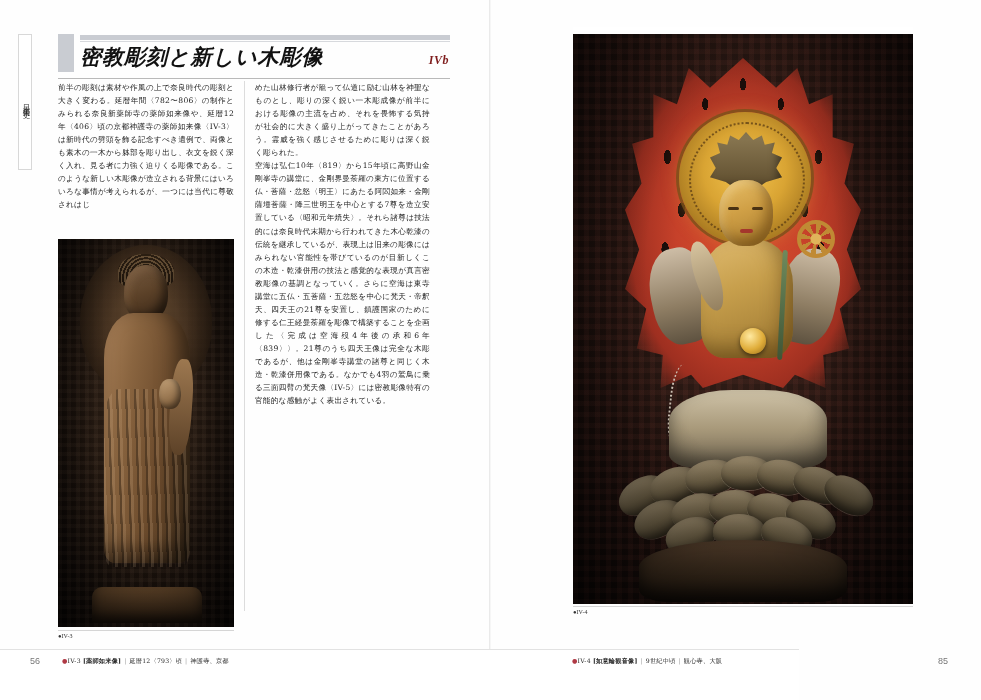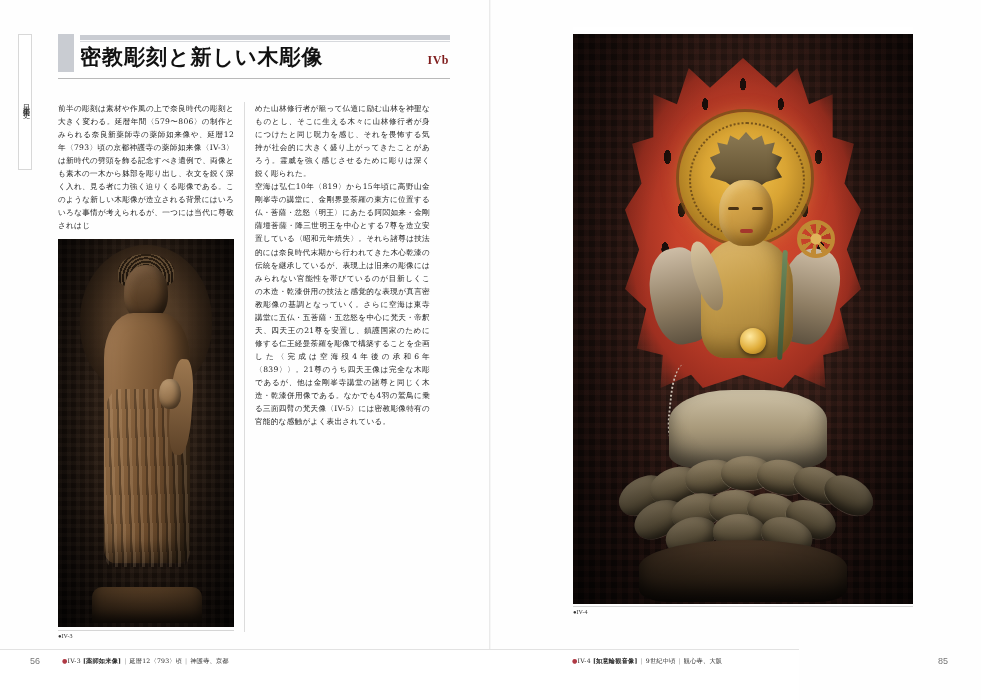--- a/index.html
+++ b/index.html
@@ -72,21 +72,22 @@
     position: absolute;
     left: 58px; top: 34px;
     width: 392px; height: 585px;
   }
 
   
   .headline-wrap {
     position: relative;
     height: 44px;
     border-bottom: 1px solid #b9b9b9;
-    margin-bottom: 23px;
+    margin-bottom: 2px;
+    font-style: italic;
   }
   .headline-rules {
     position: absolute;
     left: 22px; right: 0; top: 1px;
     height: 5px;
     background: #c9ccd2;
   }
   .headline-rules2 {
     position: absolute;
     left: 22px; right: 0; top: 7px;
@@ -489,24 +490,24 @@
       <div class="headline-wrap">
         <div class="headline-rules"></div>
         <div class="headline-rules2"></div>
         <div class="headline-swatch"></div>
         <div class="headline-title">密教彫刻と新しい木彫像</div>
         <div class="headline-chapter">IVb</div>
       </div>
 
       <div class="cols">
         <div class="col col-a">
-          <div class="jtext">前半の彫刻は素材や作風の上で奈良時代の彫刻と大きく変わる。延暦年間〈579〜806〉の制作とみられる奈良新薬師寺の薬師如来像や、延暦12年〈793〉頃の京都神護寺の薬師如来像〈IV-3〉は新時代の劈頭を飾る記念すべき遺例で、両像とも素木の一木から躰部を彫り出し、衣文を鋭く深く入れ、見る者に力強く迫りくる彫像である。このような新しい木彫像が造立される背景にはいろいろな事情が考えられるが、一つには当代に尊敬されはじ</div>
+          <div class="jtext">前半の彫刻は素材や作風の上で奈良時代の彫刻と大きく変わる。延暦年間〈782〜806〉の制作とみられる奈良新薬師寺の薬師如来像や、延暦12年〈406〉頃の京都神護寺の薬師如来像〈IV-3〉は新時代の劈頭を飾る記念すべき遺例で、両像とも素木の一木から躰部を彫り出し、衣文を鋭く深く入れ、見る者に力強く迫りくる彫像である。このような新しい木彫像が造立される背景にはいろいろな事情が考えられるが、一つには当代に尊敬されはじ</div>
         </div>
         <div class="col col-b">
-          <div class="jtext">めた山林修行者が籠って仏道に励む山林を神聖なものとし、そこに生える木々に山林修行者が身につけたと同じ呪力を感じ、それを畏怖する気持が社会的に大きく盛り上がってきたことがあろう。霊威を強く感じさせるために彫りは深く鋭く彫られた。</div>
+          <div class="jtext">めた山林修行者が籠って仏道に励む山林を神聖なものとし、彫りの深く鋭い一木彫成像が前半における彫像の主流を占め、それを畏怖する気持が社会的に大きく盛り上がってきたことがあろう。霊威を強く感じさせるために彫りは深く鋭く彫られた。</div>
           <div class="jtext">空海は弘仁10年〈819〉から15年頃に高野山金剛峯寺の講堂に、金剛界曼荼羅の東方に位置する仏・菩薩・忿怒〈明王〉にあたる阿閦如来・金剛薩埵菩薩・降三世明王を中心とする7尊を造立安置している〈昭和元年焼失〉。それら諸尊は技法的には奈良時代末期から行われてきた木心乾漆の伝統を継承しているが、表現上は旧来の彫像にはみられない官能性を帯びているのが目新しくこの木造・乾漆併用の技法と感覚的な表現が真言密教彫像の基調となっていく。さらに空海は東寺講堂に五仏・五菩薩・五忿怒を中心に梵天・帝釈天、四天王の21尊を安置し、鎮護国家のために修する仁王経曼荼羅を彫像で構築することを企画した〈完成は空海歿4年後の承和6年〈839〉〉。21尊のうち四天王像は完全な木彫であるが、他は金剛峯寺講堂の諸尊と同じく木造・乾漆併用像である。なかでも4羽の鷲鳥に乗る三面四臂の梵天像〈IV-5〉には密教彫像特有の官能的な感触がよく表出されている。</div>
         </div>
       </div>
 
       <div class="fig-left">
         <div class="ls-bg"></div>
         <div class="ls-halo"></div>
         <div class="ls-hair"></div>
         <div class="ls-head"></div>
         <div class="ls-body"></div>

